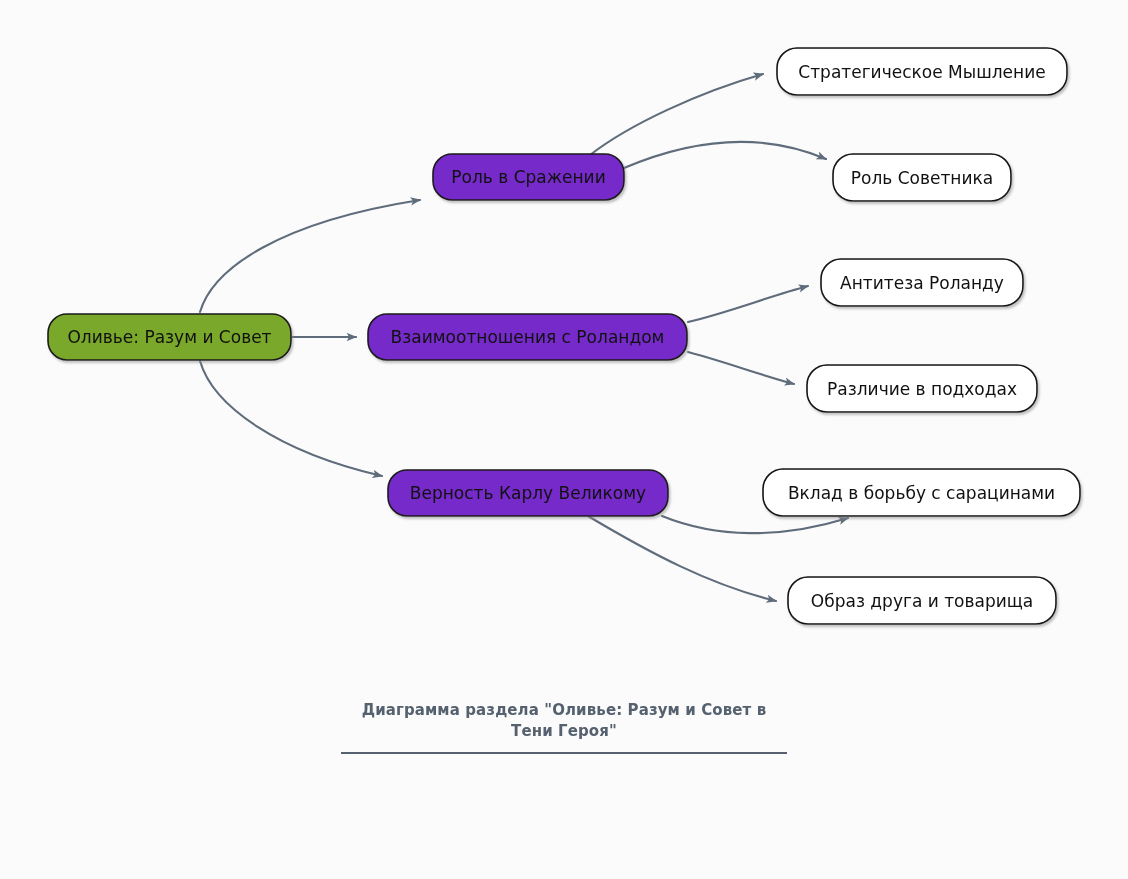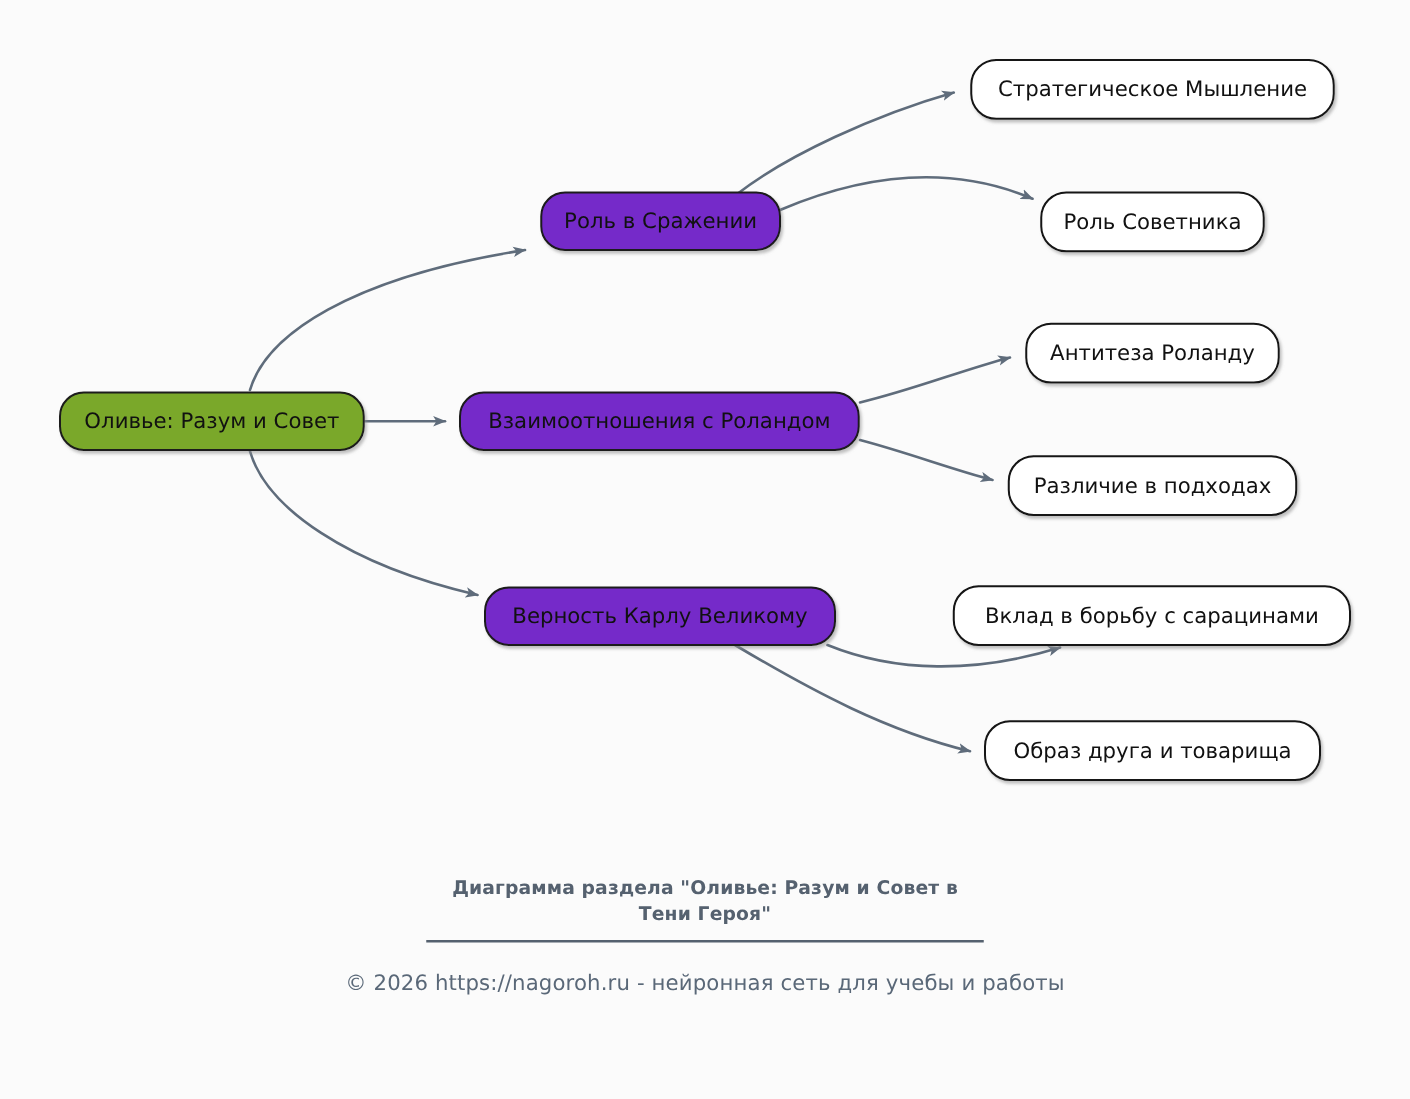--- a/index.html
+++ b/index.html
@@ -151,14 +151,13 @@
     <text class="node-label" x="922" y="601.5">Образ друга и товарища</text>
   </g>
 </svg>
 
 <div class="footer-block">
   <div class="footer-title">
     <span>Диаграмма раздела "Оливье: Разум и Совет в</span><br>
     <span>Тени Героя"</span>
   </div>
   <div class="footer-rule"></div>
-  <div class="footer-copyright">© 2026 https://nagoroh.ru - нейронная сеть для учебы и работы</div>
 </div>
 
 </body></html>

